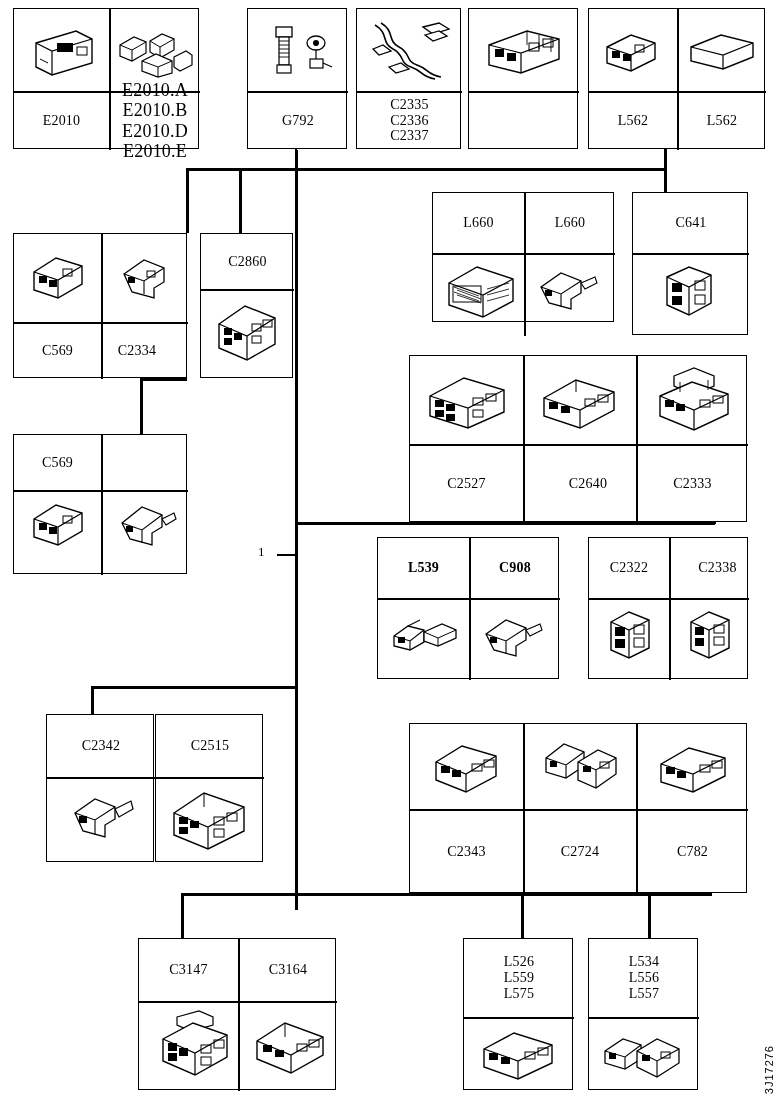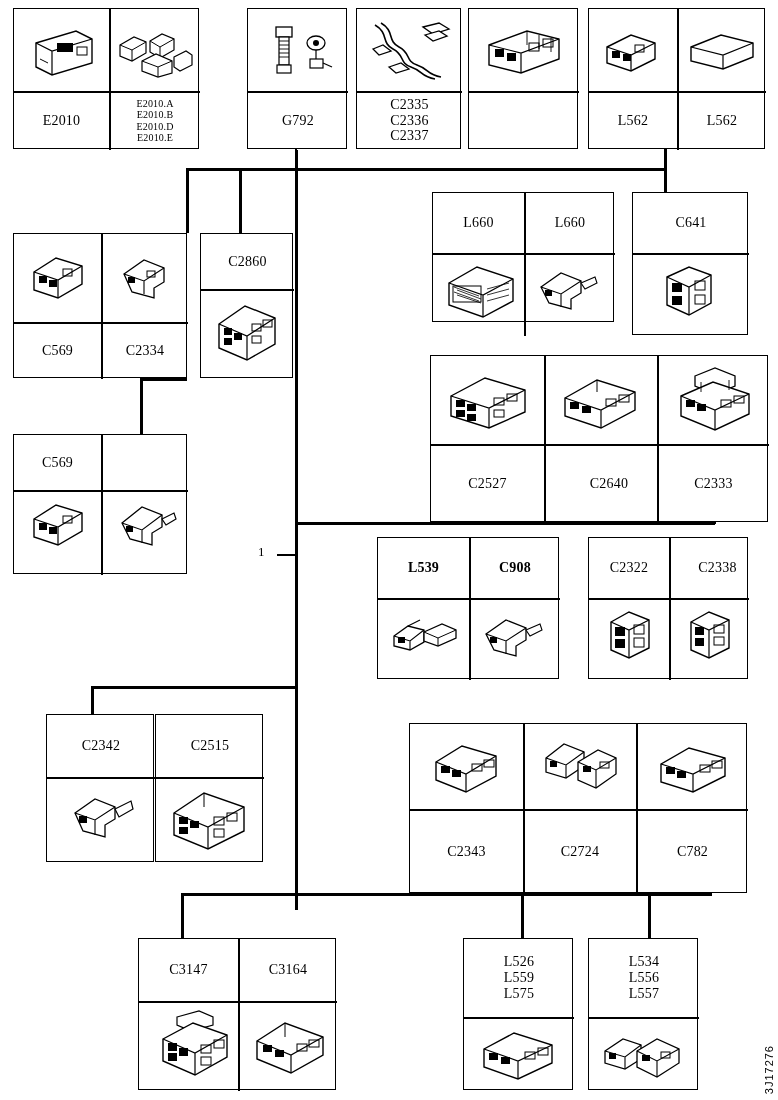--- a/index.html
+++ b/index.html
@@ -1,21 +1,21 @@
 <!DOCTYPE html>
 <html><head>
 <meta charset="utf-8">
 <style>
   html,body{margin:0;padding:0;background:#fff;}
   body{width:778px;height:1100px;position:relative;font-family:"Liberation Serif",serif;color:#000;overflow:hidden;}
   #sheet{position:absolute;left:0;top:0;width:778px;height:1100px;}
   .box{position:absolute;border:1.5px solid #000;box-sizing:border-box;background:#fff;}
   .cell{position:absolute;box-sizing:border-box;display:flex;align-items:center;justify-content:center;text-align:center;}
   .lbl{font-size:14px;line-height:1.12;letter-spacing:.2px;white-space:pre-line;}
-  .lbl.small{font-size:10px;}
+  .lbl.small{font-size:18px;}
   .vline,.hline{position:absolute;background:#000;}
   .vline{width:3px;}
   .hline{height:3px;}
   .thin-v{position:absolute;width:1.5px;background:#000;}
   .thin-h{position:absolute;height:1.5px;background:#000;}
   .divider-v{position:absolute;width:1.5px;background:#000;}
   .divider-h{position:absolute;height:1.5px;background:#000;}
   .art{position:absolute;pointer-events:none;}
   .callout{position:absolute;font-size:13px;}
   .sidecode{position:absolute;right:3px;bottom:6px;font-size:11px;writing-mode:vertical-rl;transform:rotate(180deg);letter-spacing:1px;font-family:"Liberation Sans",sans-serif;}
@@ -152,21 +152,21 @@
       <rect x="21" y="30" width="8" height="7" fill="#000"></rect>
       <rect x="35" y="19" width="9" height="7" fill="none" stroke="#000" stroke-width="1"></rect>
     </svg>
     <svg class="art" style="left:100px;top:16px;" width="62" height="56" viewBox="0 0 62 56">
       <path d="M10 24 L30 10 L50 18 L50 32 L40 38 L40 48 L18 42 Z" fill="#fff" stroke="#000" stroke-width="1.3"></path>
       <path d="M10 24 L30 31 L50 18 M30 31 L30 44" fill="none" stroke="#000" stroke-width="1.1"></path>
       <rect x="14" y="27" width="7" height="6" fill="#000"></rect>
       <rect x="33" y="21" width="8" height="6" fill="none" stroke="#000" stroke-width="1"></rect>
     </svg>
     <div class="cell lbl" style="left:0;top:88px;width:87px;height:57px;">C569</div>
-    <div class="cell lbl" style="left:88px;top:88px;width:86px;height:57px;">C2334</div>
+    <div class="cell lbl" style="left:80px;top:88px;width:86px;height:57px;">C2334</div>
   </div>
 
   <div class="box" style="left:200px;top:233px;width:93px;height:145px;">
     <div class="divider-h" style="left:0;top:55px;width:93px;"></div>
     <div class="cell lbl" style="left:0;top:0;width:93px;height:55px;">C2860</div>
     <svg class="art" style="left:10px;top:64px;" width="74" height="72" viewBox="0 0 74 72">
       <path d="M8 26 L34 8 L64 20 L64 46 L36 62 L8 50 Z" fill="#fff" stroke="#000" stroke-width="1.4"></path>
       <path d="M8 26 L36 38 L64 20 M36 38 L36 62" fill="none" stroke="#000" stroke-width="1.2"></path>
       <rect x="13" y="30" width="8" height="7" fill="#000"></rect>
       <rect x="23" y="35" width="8" height="7" fill="#000"></rect>
@@ -224,21 +224,21 @@
     <svg class="art" style="left:22px;top:66px;" width="72" height="66" viewBox="0 0 72 66">
       <path d="M12 18 L34 8 L56 16 L56 44 L34 56 L12 46 Z" fill="#fff" stroke="#000" stroke-width="1.4"></path>
       <path d="M12 18 L34 28 L56 16 M34 28 L34 56" fill="none" stroke="#000" stroke-width="1.2"></path>
       <rect x="17" y="24" width="10" height="9" fill="#000"></rect>
       <rect x="17" y="37" width="10" height="9" fill="#000"></rect>
       <rect x="40" y="22" width="10" height="9" fill="none" stroke="#000" stroke-width="1"></rect>
       <rect x="40" y="36" width="10" height="9" fill="none" stroke="#000" stroke-width="1"></rect>
     </svg>
   </div>
 
-  <div class="box" style="left:409px;top:355px;width:338px;height:167px;margin-left:21px;">
+  <div class="box" style="left:409px;top:355px;width:338px;height:167px;">
     <div class="divider-v" style="left:113px;top:0;height:167px;"></div>
     <div class="divider-v" style="left:226px;top:0;height:167px;"></div>
     <div class="divider-h" style="left:0;top:88px;width:338px;"></div>
     <svg class="art" style="left:14px;top:14px;" width="90" height="66" viewBox="0 0 90 66">
       <path d="M6 26 L40 8 L80 20 L80 42 L44 58 L6 46 Z" fill="#fff" stroke="#000" stroke-width="1.4"></path>
       <path d="M6 26 L44 38 L80 20 M44 38 L44 58" fill="none" stroke="#000" stroke-width="1.2"></path>
       <rect x="11" y="30" width="9" height="7" fill="#000"></rect>
       <rect x="22" y="34" width="9" height="7" fill="#000"></rect>
       <rect x="11" y="40" width="9" height="7" fill="#000"></rect>
       <rect x="22" y="44" width="9" height="7" fill="#000"></rect>

